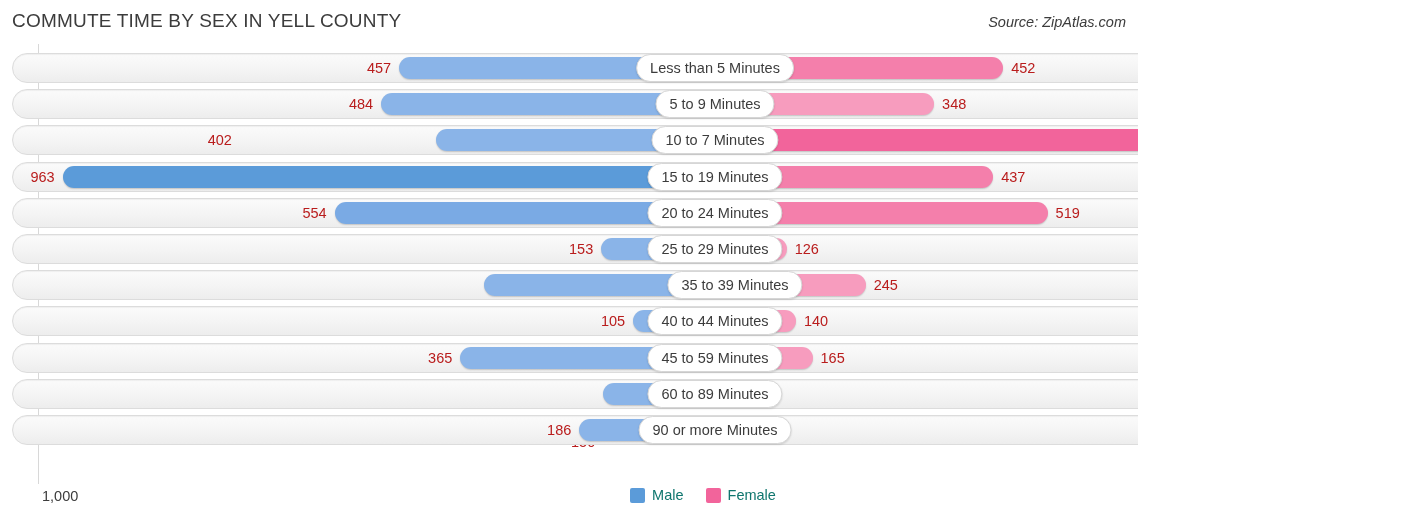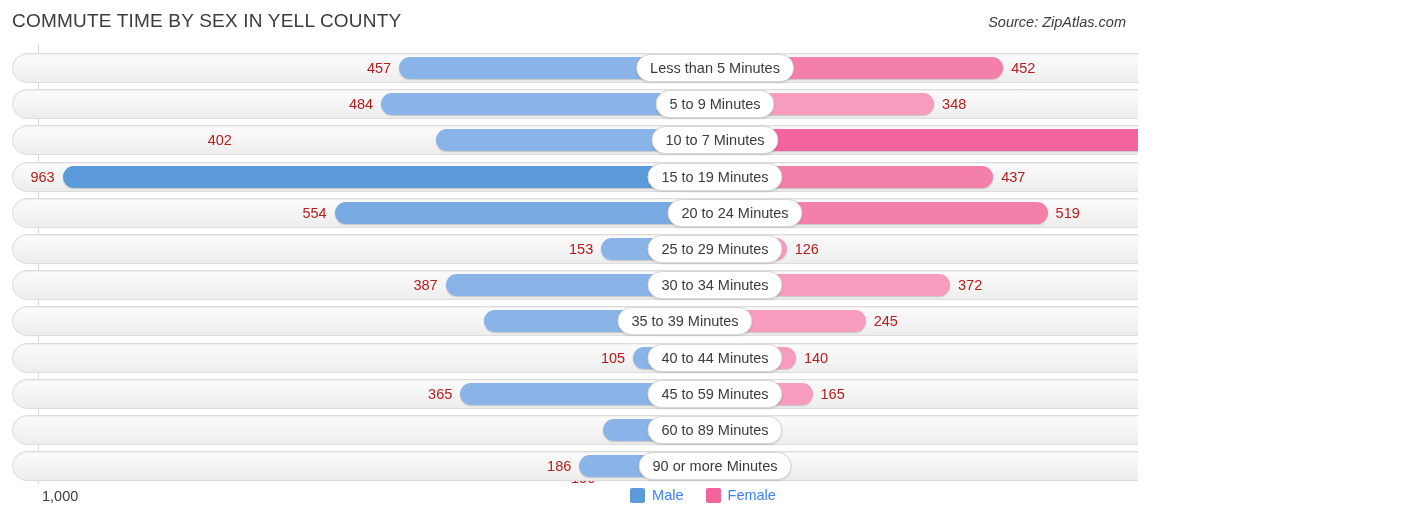--- a/index.html
+++ b/index.html
@@ -137,21 +137,21 @@
     display: flex;
     justify-content: center;
     align-items: center;
     gap: 22px;
   }
   .legend-item {
     display: flex;
     align-items: center;
     gap: 7px;
     font-size: 14.5px;
-    color: #3b82f6;
+    color: #0f766e;
   }
   .swatch {
     width: 15px; height: 15px;
     border-radius: 2px;
     display: inline-block;
   }
 </style>
 </head>
 <body>
 
@@ -194,44 +194,36 @@
         <div class="bar bar-female mid" style="left: 691px; width: 290.168px;"></div>
         <div class="val" style="left: 989.168px;">437</div>
         <div class="pill" style="left: 703px;">15 to 19 Minutes</div>
       </div>
       <div class="row">
         <div class="track"></div>
         <div class="bar bar-male mid" style="left: 322.59px; width: 368.41px;"></div>
         <div class="val" style="left: 0px; width: 314.59px; text-align: right;">554</div>
         <div class="bar bar-female mid" style="left: 691px; width: 344.616px;"></div>
         <div class="val" style="left: 1043.62px;">519</div>
-        <div class="pill" style="left: 723px;">20 to 24 Minutes</div>
+        <div class="pill" style="left: 703px;">20 to 24 Minutes</div>
       </div>
       <div class="row">
         <div class="track"></div>
         <div class="bar bar-male " style="left: 589.255px; width: 101.745px;"></div>
         <div class="val" style="left: 0px; width: 581.255px; text-align: right;">153</div>
         <div class="bar bar-female " style="left: 691px; width: 83.664px;"></div>
         <div class="val" style="left: 782.664px;">126</div>
         <div class="pill" style="left: 703px;">25 to 29 Minutes</div>
       </div>
       <div class="row">
         <div class="track"></div>
-        <div class="bar bar-male " style="left: 433.645px; width: 257.355px;"></div>
-        <div class="val" style="left: 0px; width: 425.645px; text-align: right;">387</div>
-        <div class="bar bar-female " style="left: 691px; width: 247.008px;"></div>
-        <div class="val" style="left: 946.008px;">372</div>
-        <div class="pill" style="left: 703px;">30 to 34 Minutes</div>
-      </div>
-      <div class="row">
-        <div class="track"></div>
         <div class="bar bar-male " style="left: 472.215px; width: 218.785px;"></div>
         <div class="bar bar-female " style="left: 691px; width: 162.68px;"></div>
         <div class="val" style="left: 861.68px;">245</div>
-        <div class="pill" style="left: 673px;">35 to 39 Minutes</div>
+        <div class="pill" style="left: 723px;">35 to 39 Minutes</div>
       </div>
       <div class="row">
         <div class="track"></div>
         <div class="bar bar-male " style="left: 621.175px; width: 69.825px;"></div>
         <div class="val" style="left: 0px; width: 613.175px; text-align: right;">105</div>
         <div class="bar bar-female " style="left: 691px; width: 92.96px;"></div>
         <div class="val" style="left: 791.96px;">140</div>
         <div class="pill" style="left: 703px;">40 to 44 Minutes</div>
       </div>
       <div class="row">

